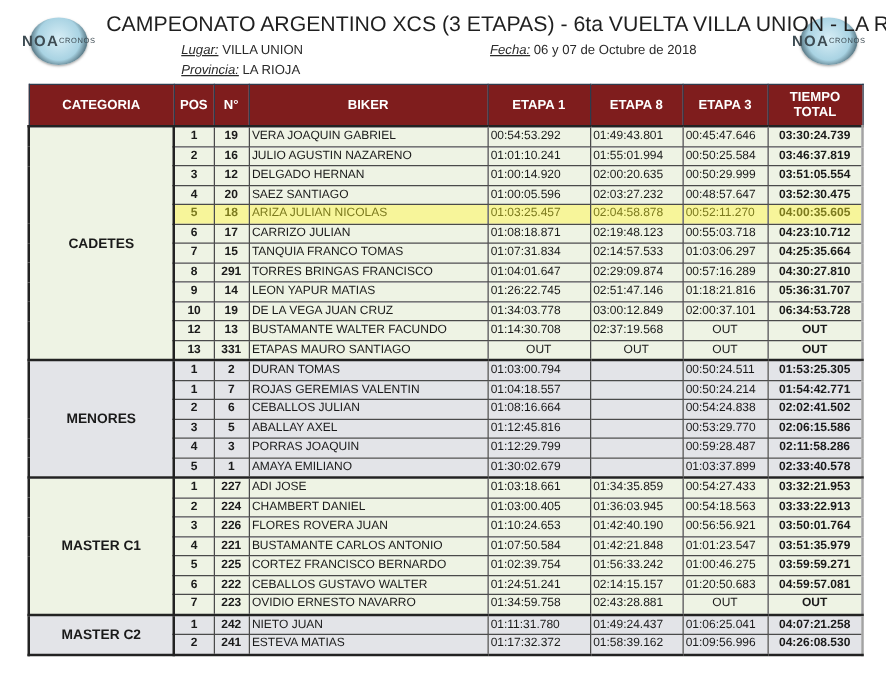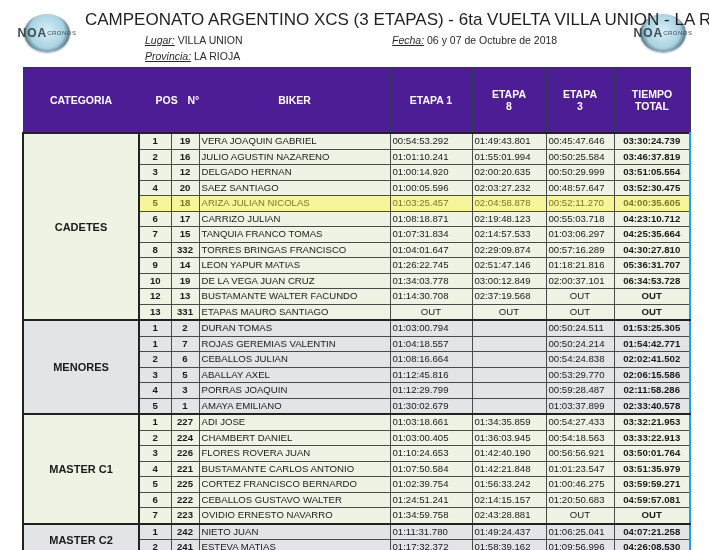--- a/index.html
+++ b/index.html
@@ -4,26 +4,26 @@
 <style>
   html, body { margin:0; padding:0; background:#ffffff; }
   body { width:709px; height:550px; position:relative; overflow:hidden; font-family:"Liberation Sans", sans-serif; color:#1a1a1a; }
   .logo { position:absolute; width:46px; height:38px; border-radius:50%; background:radial-gradient(circle at 50% 45%, #d8eef6 0%, #a9d3e3 55%, #5f7f8c 72%, #9aa4a8 80%, #e8eaeb 100%); box-shadow:0 1px 2px rgba(0,0,0,0.35); display:flex; align-items:center; justify-content:center; flex-direction:row; }
   .logo .l1 { font-size:12px; font-weight:bold; color:#3d4b52; letter-spacing:1px; line-height:12px; }
   .logo .l2 { font-size:6px; color:#3d4b52; line-height:7px; letter-spacing:0.5px; }
   .title { position:absolute; left:85px; top:10px; width:540px; text-align:center; font-size:17px; font-weight:normal; color:#1f1f1f; white-space:nowrap; }
   .meta { position:absolute; font-size:10.5px; color:#2a2a2a; white-space:nowrap; }
   .meta u { text-decoration:underline;font-style:italic; }
   table { position:absolute; left:22px; top:67px; border-collapse:collapse; table-layout:fixed; width:667px; font-size:9.6px; }
-  th { background:#4c1d95; color:#ffffff; font-weight:bold; font-size:10.5px; height:32px; border:1px solid #2d3b4d; padding:16px; text-align:center; line-height:12px; }
+  th { background:#7f1d1d; color:#ffffff; font-weight:bold; font-size:10.5px; height:32px; border:1px solid #2d3b4d; padding:0; text-align:center; line-height:12px; }
   td { height:14.5px; padding:0 2px; border:1px solid #4a4a4a; white-space:nowrap; overflow:hidden; line-height:14px; }
   td.c { text-align:center; }
   td.b { font-weight:bold; }
   td.cat { text-align:center; font-weight:bold; font-size:11px; border:2px solid #222; }
-  td.tot { text-align:center; font-weight:bold; border-right:2px solid #0ea5e9; }
+  td.tot { text-align:center; font-weight:bold; border-right:2px solid #a3a3a3; }
   tr.green td { background:#eef3e4; }
   tr.gray td { background:#e3e4e8; }
   tr.hl td:not(.cat) { background:#f7f59a; color:#7c7a1e; }
   tr.groupstart td { border-top:2.5px solid #222; }
   tr.groupend td { border-bottom:2.5px solid #222; }
 </style>
 </head>
 <body>
 
 <div class="logo" style="left:24px; top:14px;">
@@ -133,21 +133,21 @@
         <td class="c b">7</td>
         <td class="c b">15</td>
         <td class="">TANQUIA FRANCO TOMAS</td>
         <td class="">01:07:31.834</td>
         <td class="">02:14:57.533</td>
         <td class="">01:03:06.297</td>
         <td class="tot">04:25:35.664</td>
       </tr>
       <tr class="green">
         <td class="c b">8</td>
-        <td class="c b">332</td>
+        <td class="c b">291</td>
         <td class="">TORRES BRINGAS FRANCISCO</td>
         <td class="">01:04:01.647</td>
         <td class="">02:29:09.874</td>
         <td class="">00:57:16.289</td>
         <td class="tot">04:30:27.810</td>
       </tr>
       <tr class="green">
         <td class="c b">9</td>
         <td class="c b">14</td>
         <td class="">LEON YAPUR MATIAS</td>

